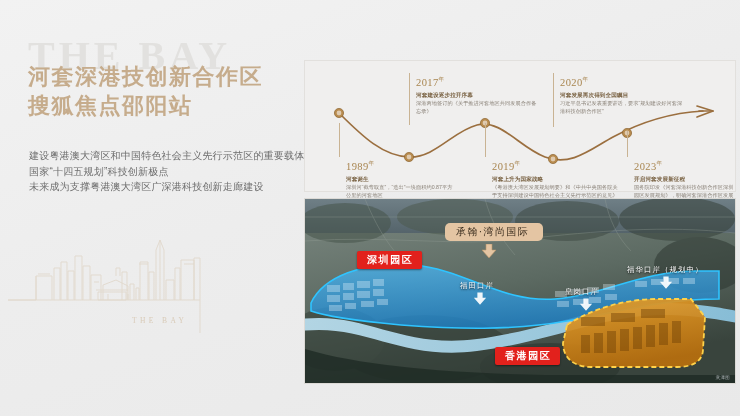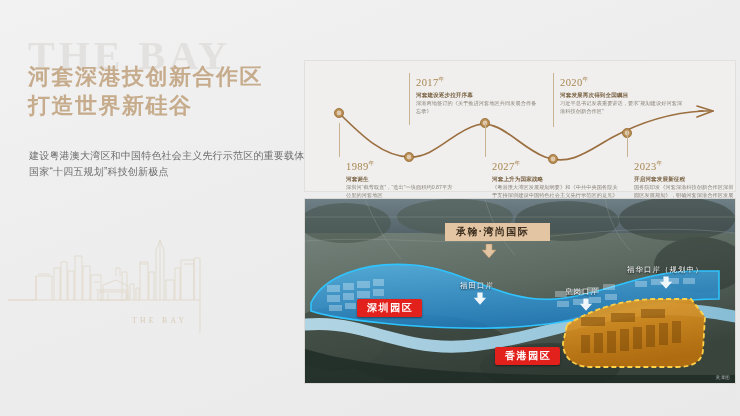--- a/index.html
+++ b/index.html
@@ -138,24 +138,24 @@
     border-radius: 2px;
     line-height: 11px;
     white-space: nowrap;
     box-shadow: 0 1px 2px rgba(0,0,0,.45);
   }
   .badge-tan {
     position: absolute;
     background: #e4c5a3;
     color: #3a2d1e;
     font-size: 10px;
-    font-weight: 700;
+    font-weight: 400;
     letter-spacing: 1.4px;
-    padding: 3px 21px 4px 11px;
-    border-radius: 0;
+    padding: 3px 14px 4px 11px;
+    border-radius: 5px;
     line-height: 11px;
     white-space: nowrap;
   }
   .map-text {
     position: absolute;
     color: #ffffff;
     font-size: 7.4px;
     letter-spacing: 1.1px;
     white-space: nowrap;
     text-shadow: 0 1px 2px rgba(0,0,0,.85);
@@ -186,26 +186,27 @@
 <body>
 
 <div class="slide">
 
   <div class="left-panel">
 
     <div class="ghost-title">THE BAY</div>
 
     <div class="main-title">
       <div>河套深港技创新合作区</div>
-      <div>打造世界新硅谷</div>
+      <div>搜狐焦点邵阳站</div>
     </div>
 
     <div class="bullets">
       <div>建设粤港澳大湾区和中国特色社会主义先行示范区的重要载体</div>
       <div>国家“十四五规划”科技创新极点</div>
+      <div>未来成为支撑粤港澳大湾区广深港科技创新走廊建设</div>
     </div>
 
     <svg class="skyline" viewBox="0 0 285 115">
       <g fill="none" stroke="#d7c7b1" stroke-width="0.9">
         <path d="M0 62 H28 V38 H44 V62"></path>
         <path d="M28 38 V62"></path>
         <path d="M30 36 H42"></path>
         <path d="M46 62 V30 H52 V62"></path>
         <path d="M53 62 V24 H59 V62"></path>
         <path d="M60 62 V33 H66 V62"></path>
@@ -288,21 +289,21 @@
 
     <div class="tl-item up" style="left:104px; top:12px; width:130px;">
       <div class="tl-rule" style="height:52px;"></div>
       <div class="tl-year"><span>2017</span><sup>年</sup></div>
       <div class="tl-head">河套建设逐步拉开序幕</div>
       <div class="tl-body">深港两地签订的《关于推进河套地区共同发展合作备忘录》</div>
     </div>
 
     <div class="tl-item down" style="left:180px; top:96px; width:134px;">
       <div class="tl-rule" style="height:34px; top:-34px;"></div>
-      <div class="tl-year"><span>2027</span><sup>年</sup></div>
+      <div class="tl-year"><span>2019</span><sup>年</sup></div>
       <div class="tl-head">河套上升为国家战略</div>
       <div class="tl-body">《粤港澳大湾区发展规划纲要》和《中共中央国务院关于支持深圳建设中国特色社会主义先行示范区的意见》</div>
     </div>
 
     <div class="tl-item up" style="left:248px; top:12px; width:130px;">
       <div class="tl-rule" style="height:54px;"></div>
       <div class="tl-year"><span>2020</span><sup>年</sup></div>
       <div class="tl-head">河套发展再次得到全国瞩目</div>
       <div class="tl-body">习近平总书记发表重要讲话，要求“规划建设好河套深港科技创新合作区”</div>
     </div>
@@ -417,21 +418,21 @@
       </g>
 
       <path d="M0 184 L0 150 C 60 168, 150 174, 240 176 L 430 176 L 430 184 Z" fill="#1e2a24" opacity=".8"></path>
     </svg>
 
     <div class="badge-tan" style="left:140px; top:24px;">承翰·湾尚国际</div>
     <svg class="arrow-wh" style="left:176px; top:45px;" width="16" height="14" viewBox="0 0 16 14">
       <path d="M5 0 h6 v6 h4 L8 14 L1 6 h4 Z" fill="#e4c5a3" stroke="#b79368" stroke-width=".6"></path>
     </svg>
 
-    <div class="badge-red" style="left:52px; top:52px;margin-top:48px;">深圳园区</div>
+    <div class="badge-red" style="left:52px; top:52px;">深圳园区</div>
     <div class="badge-red" style="left:190px; top:148px;">香港园区</div>
 
     <div class="map-text" style="left:155px; top:82px;text-align:right;">福田口岸</div>
     <svg class="arrow-wh" style="left:168px; top:93px;" width="14" height="13" viewBox="0 0 16 14">
       <path d="M5 0 h6 v6 h4 L8 14 L1 6 h4 Z" fill="#ffffff" opacity=".92"></path>
     </svg>
 
     <div class="map-text" style="left:260px; top:88px;">皇岗口岸</div>
     <svg class="arrow-wh" style="left:274px; top:99px;" width="14" height="13" viewBox="0 0 16 14">
       <path d="M5 0 h6 v6 h4 L8 14 L1 6 h4 Z" fill="#ffffff" opacity=".92"></path>

